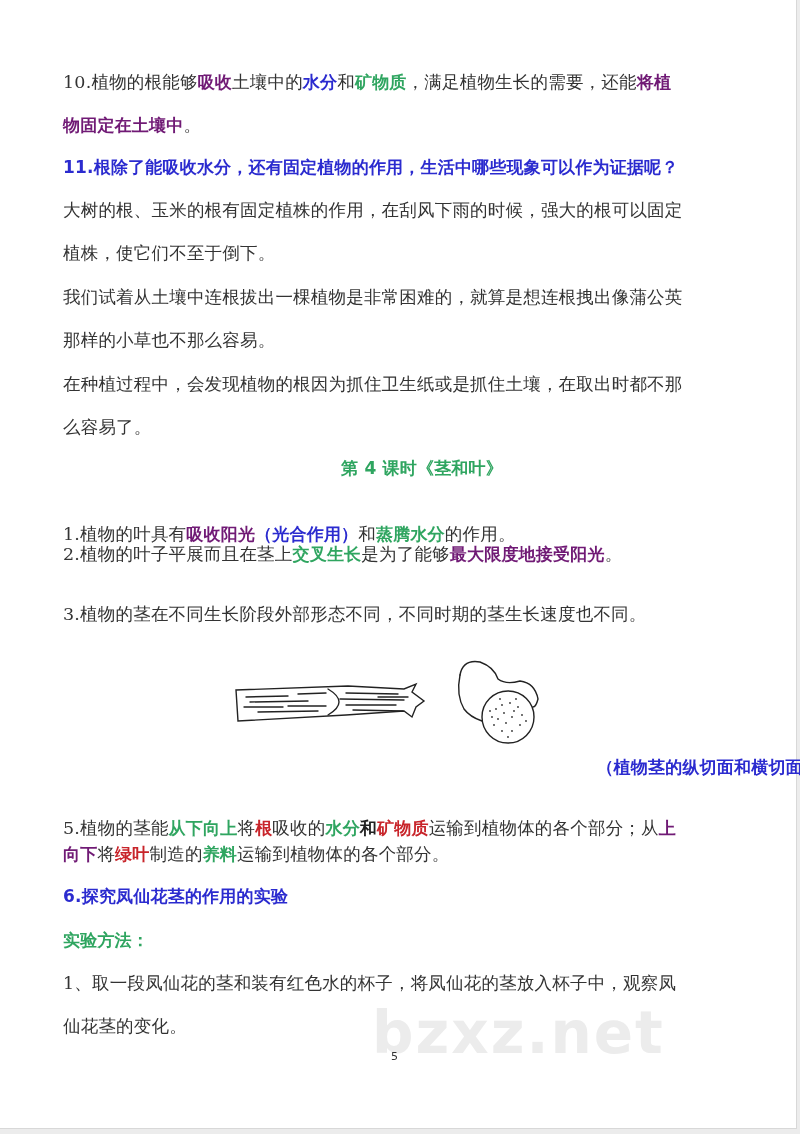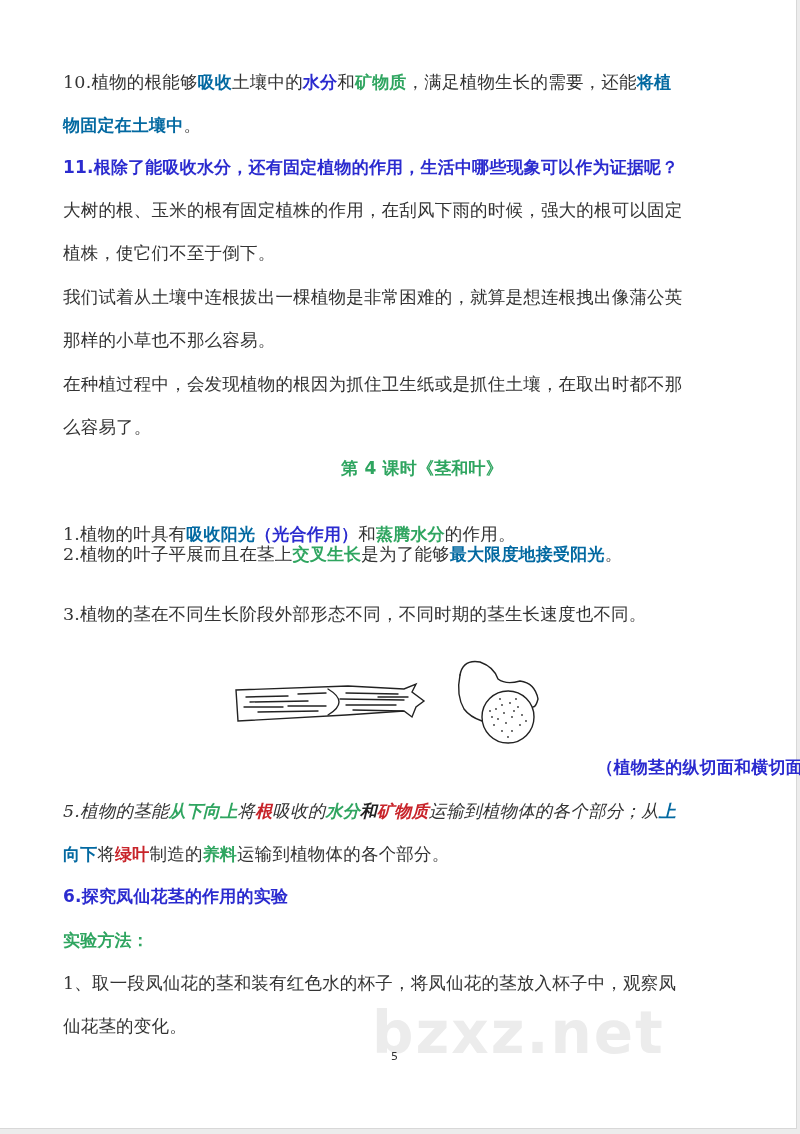--- a/index.html
+++ b/index.html
@@ -10,21 +10,21 @@
   }
   .page {
     position: absolute; left: 0; top: 0; width: 796px; height: 1128px;
     background: #ffffff; border-right: 1px solid #d8d8d8; border-bottom: 1px solid #d8d8d8;
   }
   .line {
     position: absolute; left: 63px; font-size: 17.5px; color: #333333;
     white-space: nowrap; line-height: 24px; letter-spacing: 0.2px;
   }
   .b { font-weight: bold; font-family: "DejaVu Sans", "Liberation Sans", sans-serif; font-size: 17px; }
-  .red { color: #0369a1; }
+  .red { color: #701a75; }
   .blue { color: #2b2bcf; }
   .green { color: #2fa560; }
   .dred { color: #c8242a; }
   .black { color: #222222; }
   .center { left: 0; width: 796px; text-align: center; padding-left: 24px; }
   .watermark {
     position: absolute; left: 372px; top: 988px; font-family: "DejaVu Sans", "Liberation Sans", sans-serif;
     font-weight: bold; font-size: 58px; color: #ececec; letter-spacing: 2px; line-height: 90px;
   }
   .pagenum {
@@ -110,21 +110,21 @@
           <circle cx="262" cy="56" r="0.9"></circle>
           <circle cx="280" cy="82" r="0.9"></circle>
         <circle cx="272" cy="44" r="0.9"></circle>
           <circle cx="288" cy="44" r="0.9"></circle>
       </g>
     </svg>
   </div>
 
   <div class="line center b blue" style="top:755px;text-align:right;">（植物茎的纵切面和横切面）</div>
 
-  <div class="line" style="top:799px;font-style:italic;">
+  <div class="line" style="top:816px;">
     <span>5.植物的茎能</span><span class="b green">从下向上</span><span>将</span><span class="b dred">根</span><span>吸收的</span><span class="b green">水分</span><span class="b black">和</span><span class="b dred">矿物质</span><span>运输到植物体的各个部分；从</span><span class="b red">上</span>
   </div>
   <div class="line" style="top:842px;">
     <span class="b red">向下</span><span>将</span><span class="b dred">绿叶</span><span>制造的</span><span class="b green">养料</span><span>运输到植物体的各个部分。</span>
   </div>
 
   <div class="line" style="top:884px;">
     <span class="b blue">6.探究凤仙花茎的作用的实验</span>
   </div>
   <div class="line" style="top:928px;">

